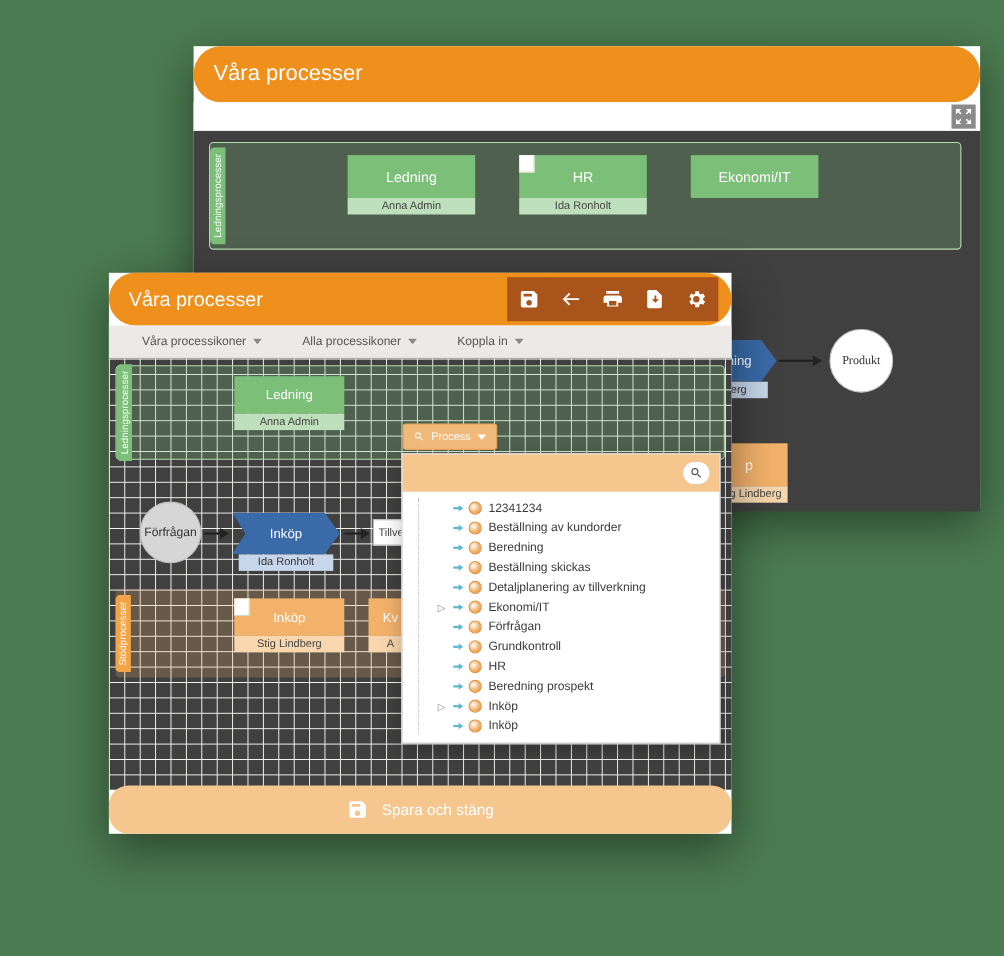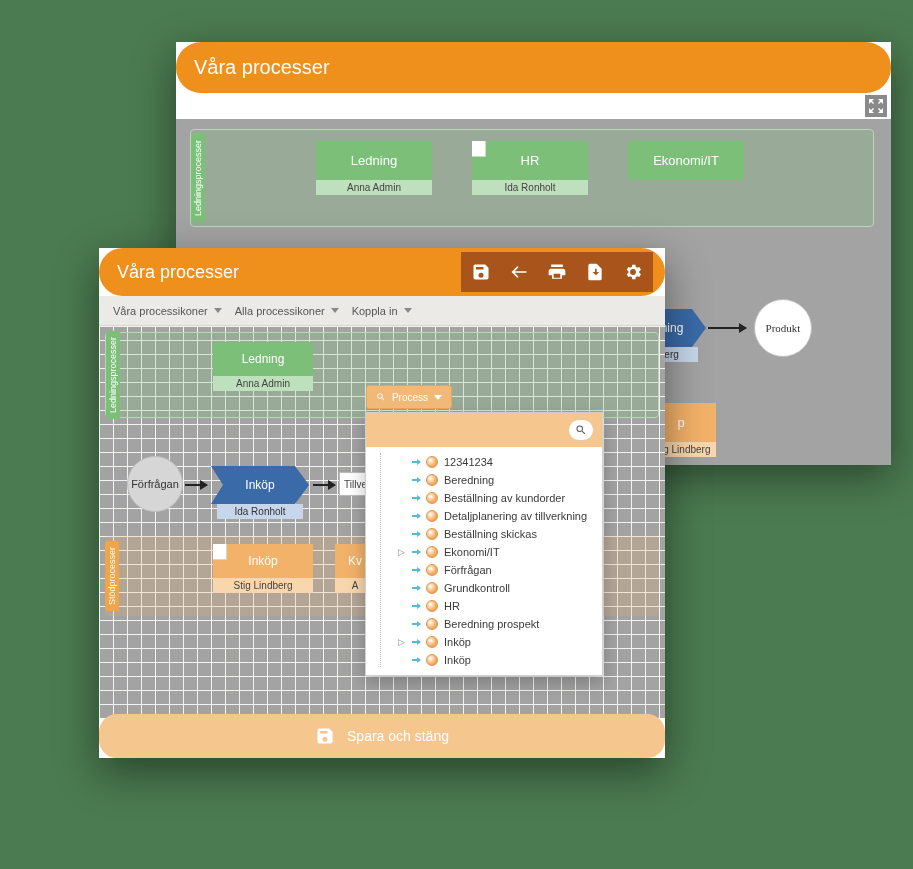--- a/index.html
+++ b/index.html
@@ -62,37 +62,37 @@
     display: flex; align-items: center; justify-content: center;
     cursor: pointer;
   }
   .toolbar-icons .ticon svg { fill: #fff; }
   .filter-row {
     height: 30px;
     background: #eceae7;
     border-bottom: 1px solid #d9d6d2;
     display: flex;
     align-items: center;
-    gap: 13px;
-    padding: 0 14px;
+    gap: 37px;
+    padding: 0 30px;
     font-size: 11px;
     color: #555;
   }
   .filter-item { display: flex; align-items: center; gap: 6px; cursor: pointer; }
   .tri-down {
     width: 0; height: 0;
     border-left: 4px solid transparent;
     border-right: 4px solid transparent;
     border-top: 5px solid #888;
   }
 
   
   .canvas {
     position: relative;
-    background: #a3a3a3;
+    background: #404040;
     height: calc(100% - 48px - 26px);
     overflow: hidden;
   }
   .canvas.front {
     background-image:
       linear-gradient(#f3f3f0 1px, transparent 1px),
       linear-gradient(90deg, #f3f3f0 1px, transparent 1px);
     background-size: 14px 14px;
     height: calc(100% - 44px - 30px - 44px);
   }
@@ -186,21 +186,21 @@
     border: 1px solid #bbb;
     font-size: 10px; color: #444;
     display: flex; align-items: center; padding: 0 4px;
     height: 24px;
   }
 
   
   .popup {
     position: absolute;
     left: 266px; top: 86px;
-    width: 238px;
+    width: 290px;
     background: #fff;
     border: 1px solid #cfcfcf;
     box-shadow: 0 6px 18px rgba(0,0,0,0.25);
   }
   .popup .btn-top {
     position: absolute;
     top: -28px; left: 0;
     height: 24px; width: 86px;
     background: #f1b979;
     border-radius: 3px;
@@ -428,39 +428,39 @@
         <div class="tree-item">
             <span class="exp"></span>
             <span class="arrow-mini"></span>
             <span class="picon"></span>
             <span>12341234</span>
           </div>
         <div class="tree-item">
             <span class="exp"></span>
             <span class="arrow-mini"></span>
             <span class="picon"></span>
+            <span>Beställning av kundorder</span>
+          </div>
+        <div class="tree-item">
+            <span class="exp"></span>
+            <span class="arrow-mini"></span>
+            <span class="picon"></span>
             <span>Beredning</span>
           </div>
         <div class="tree-item">
             <span class="exp"></span>
             <span class="arrow-mini"></span>
             <span class="picon"></span>
-            <span>Beställning av kundorder</span>
+            <span>Beställning skickas</span>
           </div>
         <div class="tree-item">
             <span class="exp"></span>
             <span class="arrow-mini"></span>
             <span class="picon"></span>
             <span>Detaljplanering av tillverkning</span>
-          </div>
-        <div class="tree-item">
-            <span class="exp"></span>
-            <span class="arrow-mini"></span>
-            <span class="picon"></span>
-            <span>Beställning skickas</span>
           </div>
         <div class="tree-item">
             <span class="exp">▷</span>
             <span class="arrow-mini"></span>
             <span class="picon"></span>
             <span>Ekonomi/IT</span>
           </div>
         <div class="tree-item">
             <span class="exp"></span>
             <span class="arrow-mini"></span>

